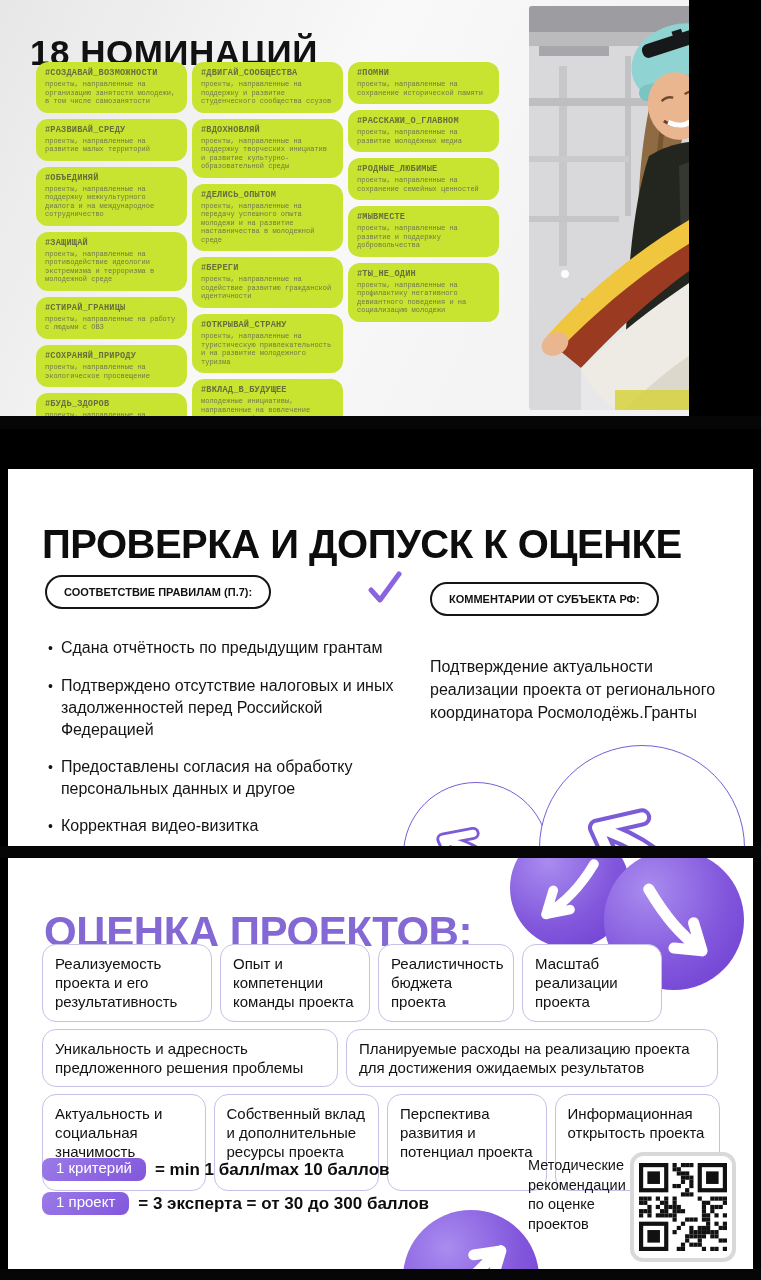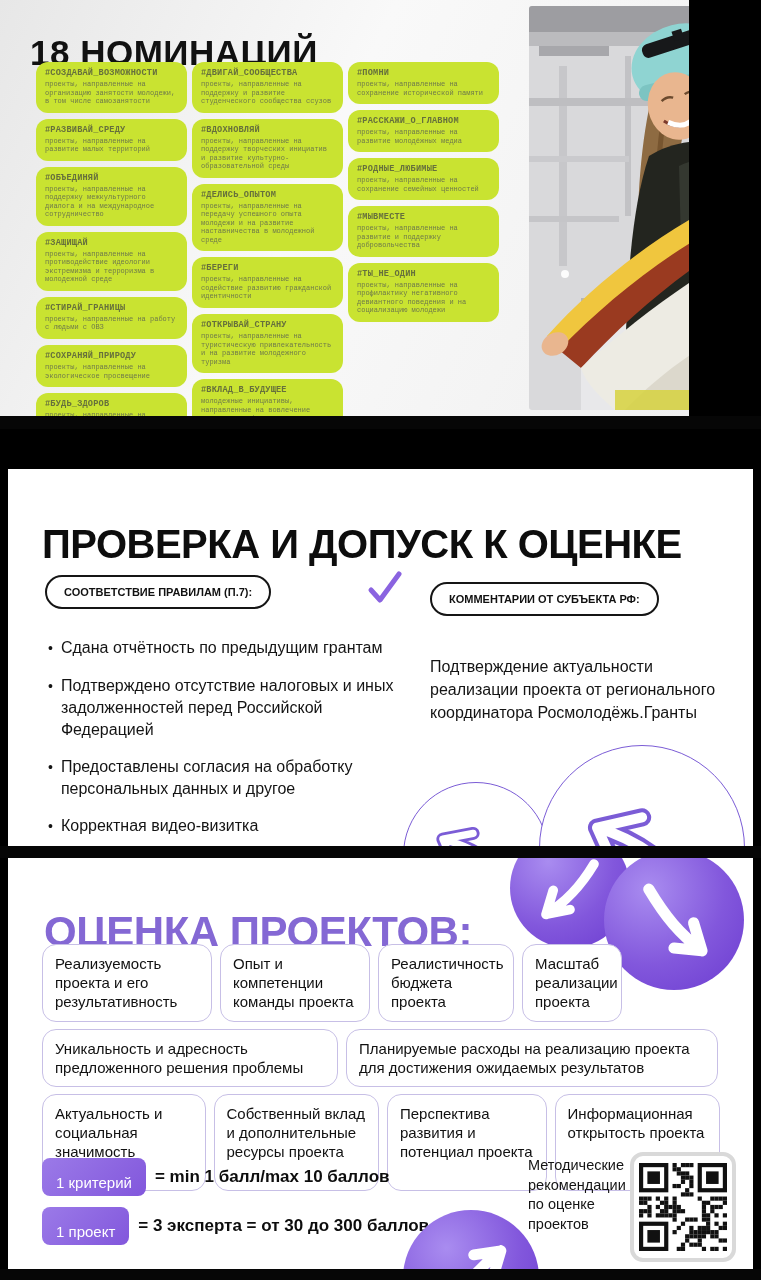--- a/index.html
+++ b/index.html
@@ -49,21 +49,21 @@
         background:radial-gradient(circle at 32% 28%,#a98cf0 0%,#8257dc 55%,#6b3bd0 100%);}
   .blob svg{width:100%;height:100%;}
   .crit-rows{position:absolute;top:86px;left:34px;width:678px;display:flex;
              flex-direction:column;gap:7px;}
   .crow{display:flex;gap:8px;}
   .crit{border:1.6px solid #c7bfe6;border-radius:14px;background:#fff;
         padding:9px 12px;font-size:15px;line-height:1.28;color:#111;box-sizing:border-box;}
   .scoring{position:absolute;top:300px;left:34px;}
   .score-row{display:flex;align-items:center;margin-bottom:11px;}
   .badge{background:linear-gradient(135deg,#9b7ae8,#8257dc);color:#fff;border-radius:8px;
-         padding:16px 14px 5px 14px;font-size:15px;white-space:nowrap;}
+         padding:1px 14px 5px 14px;font-size:15px;white-space:nowrap;}
   .formula{font-size:17px;font-weight:bold;color:#0d0d0d;margin-left:9px;white-space:nowrap;}
   .method-label{position:absolute;top:298px;left:520px;width:102px;font-size:14.5px;
                 line-height:1.35;color:#141414;}
   .qr-card{position:absolute;top:294px;left:622px;width:88px;height:92px;background:#fff;
            border:4px solid #d9d9d9;border-radius:13px;padding:5px;}
   .qr-card svg{width:100%;height:100%;}
 </style>
 </head>
 <body>
 
@@ -277,21 +277,21 @@
     </svg>
   </div>
 
   <h1 class="s3-title">ОЦЕНКА ПРОЕКТОВ:</h1>
 
   <div class="crit-rows">
     <div class="crow">
       <div class="crit" style="width:170px">Реализуемость проекта и его результативность</div>
       <div class="crit" style="width:150px">Опыт и компетенции команды проекта</div>
       <div class="crit" style="width:136px">Реалистичность бюджета проекта</div>
-      <div class="crit" style="width:100px">Масштаб реализации проекта</div>
+      <div class="crit" style="width:140px">Масштаб реализации проекта</div>
     </div>
     <div class="crow">
       <div class="crit" style="width:296px">Уникальность и адресность предложенного решения проблемы</div>
       <div class="crit" style="width:372px">Планируемые расходы на реализацию проекта для достижения ожидаемых результатов</div>
     </div>
     <div class="crow">
       <div class="crit" style="width:168px">Актуальность и социальная значимость проекта</div>
       <div class="crit" style="width:170px">Собственный вклад и дополнительные ресурсы проекта</div>
       <div class="crit" style="width:164px">Перспектива развития и потенциал проекта</div>
       <div class="crit" style="width:170px">Информационная открытость проекта</div>

